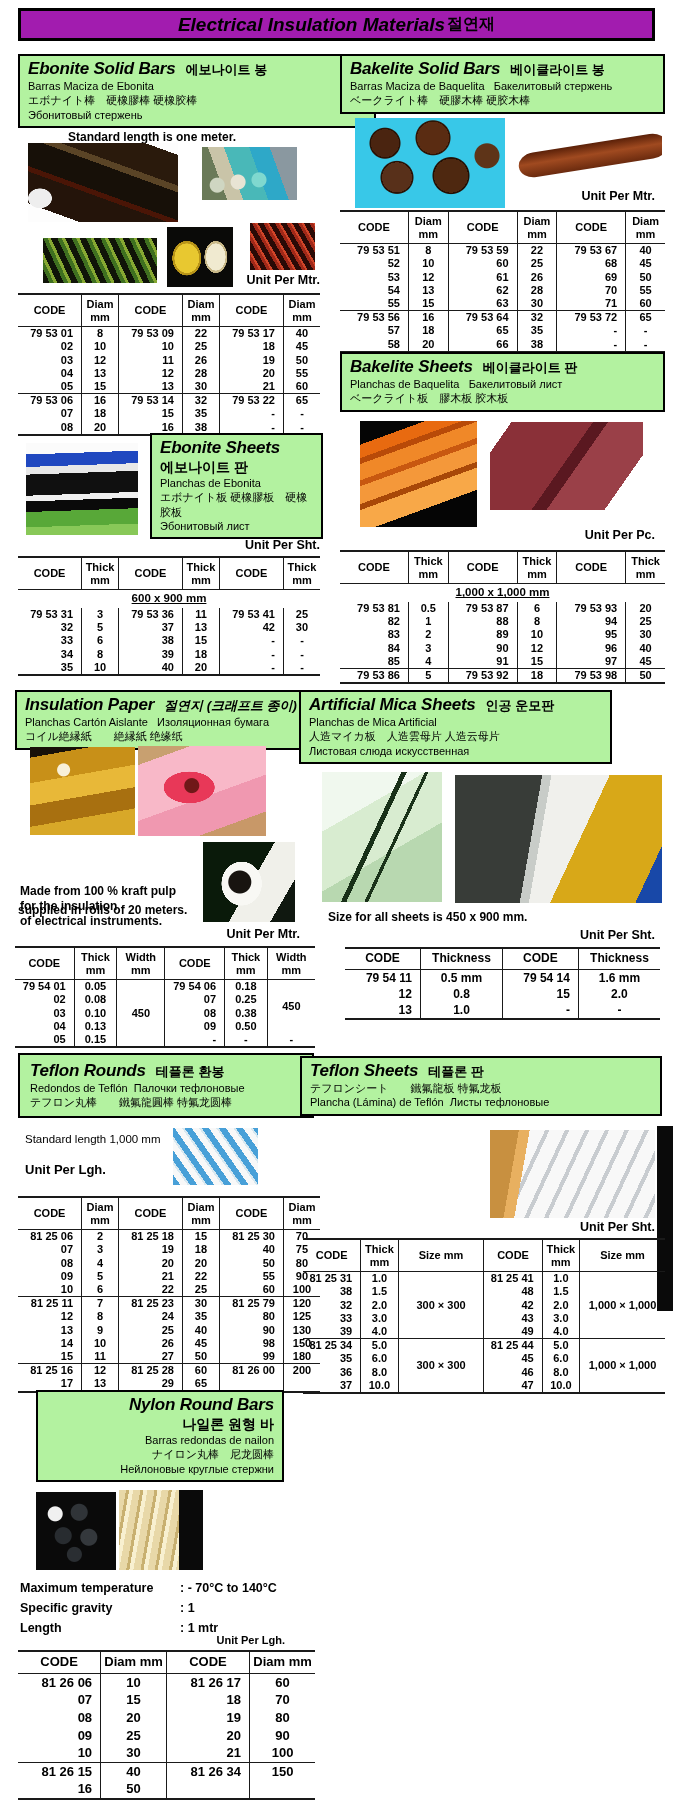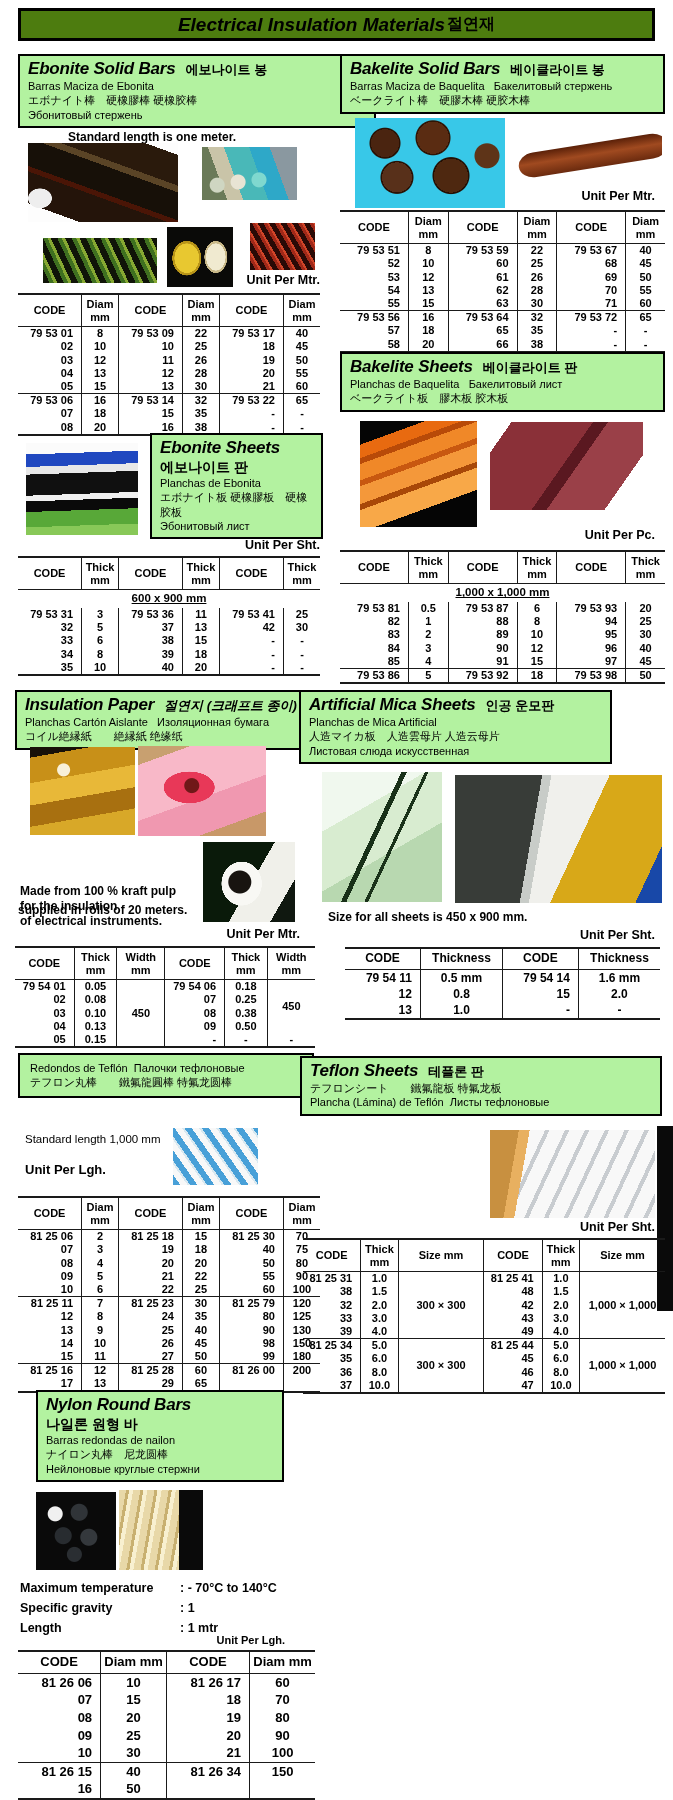--- a/index.html
+++ b/index.html
@@ -1,29 +1,29 @@
 <!DOCTYPE html>
 <html><head>
 <meta charset="utf-8">
 <style>
   html,body {margin:0; padding:0; background:#e8e8e8;}
   #page {position:relative; width:673px; height:1800px; margin:0 auto; background:#ffffff;
          font-family:"Liberation Sans", sans-serif; color:#000; overflow:hidden;}
   
-  .title-box {position:absolute; left:18px; top:8px; width:631px; height:27px; background:#4d7c0f;
+  .title-box {position:absolute; left:18px; top:8px; width:631px; height:27px; background:#a21caf;
               border:3px solid #000; display:flex; align-items:center; justify-content:center; gap:2px;}
   .title-box .t-en {font-size:19px; font-weight:bold; font-style:italic;}
   .title-box .t-ko {font-size:16px; font-weight:bold;}
   
   .hdr {position:absolute; background:#b3f2a0; border:2.5px solid #000; padding:3px 8px 4px; box-sizing:border-box;}
   .hdr .t-en {font-size:17px; font-weight:bold; font-style:italic; letter-spacing:-0.2px;}
   .hdr .t-ko {font-size:13px; font-weight:bold; margin-left:10px;}
   .hdr .t-ko2 {font-size:14px; font-weight:bold; line-height:18px;}
   .hdr .sub {font-size:11px; line-height:1.3; white-space:pre-wrap;}
-  .hdr.center {text-align:left;}
+  .hdr.center {text-align:right;}
   
   .note {position:absolute; font-size:12px; font-weight:bold;}
   .pre {white-space:pre-line;}
   .unit {position:absolute; font-size:12.5px; font-weight:bold; text-align:right;}
   .specs {position:absolute; font-size:12.5px; font-weight:bold;}
   .specs .srow {line-height:1.6;}
   .specs .sk {display:inline-block; width:160px;}
   
   .tbl {position:absolute;}
   .tbl table {width:100%; border-collapse:collapse; table-layout:fixed; border-bottom:2px solid #1a1a1a;}
@@ -581,20 +581,21 @@
             <td class="code">13</td>
             <td class="val">1.0</td>
             <td class="code">-</td>
             <td class="val">-</td>
           </tr>
         </tbody>
       </table>
   </div>
 
   <div class="hdr" style="left:18px; top:1053px; width:296px; padding:6px 10px;">
+    <div><span class="t-en">Teflon Rounds</span><span class="t-ko">테플론 환봉</span></div>
     <div class="sub">Redondos de Teflón  Палочки тефлоновые</div>
     <div class="sub">テフロン丸棒　　鐵氟龍圓棒 特氟龙圆棒</div>
   </div>
   <div class="note" style="left:25px; top:1133px; font-weight:normal; font-size:11.5px;">Standard length 1,000 mm</div>
   <div class="note" style="left:25px; top:1162px; font-size:13px;">Unit Per Lgh.</div>
   <div class="photo ph-teflon-rods" style="left:173px; top:1128px; width:85px; height:57px;"></div>
   <div class="tbl" style="left:18px; top:1196px; width:302px;">
     <table class="t-bars">
         <thead>
           <tr>

